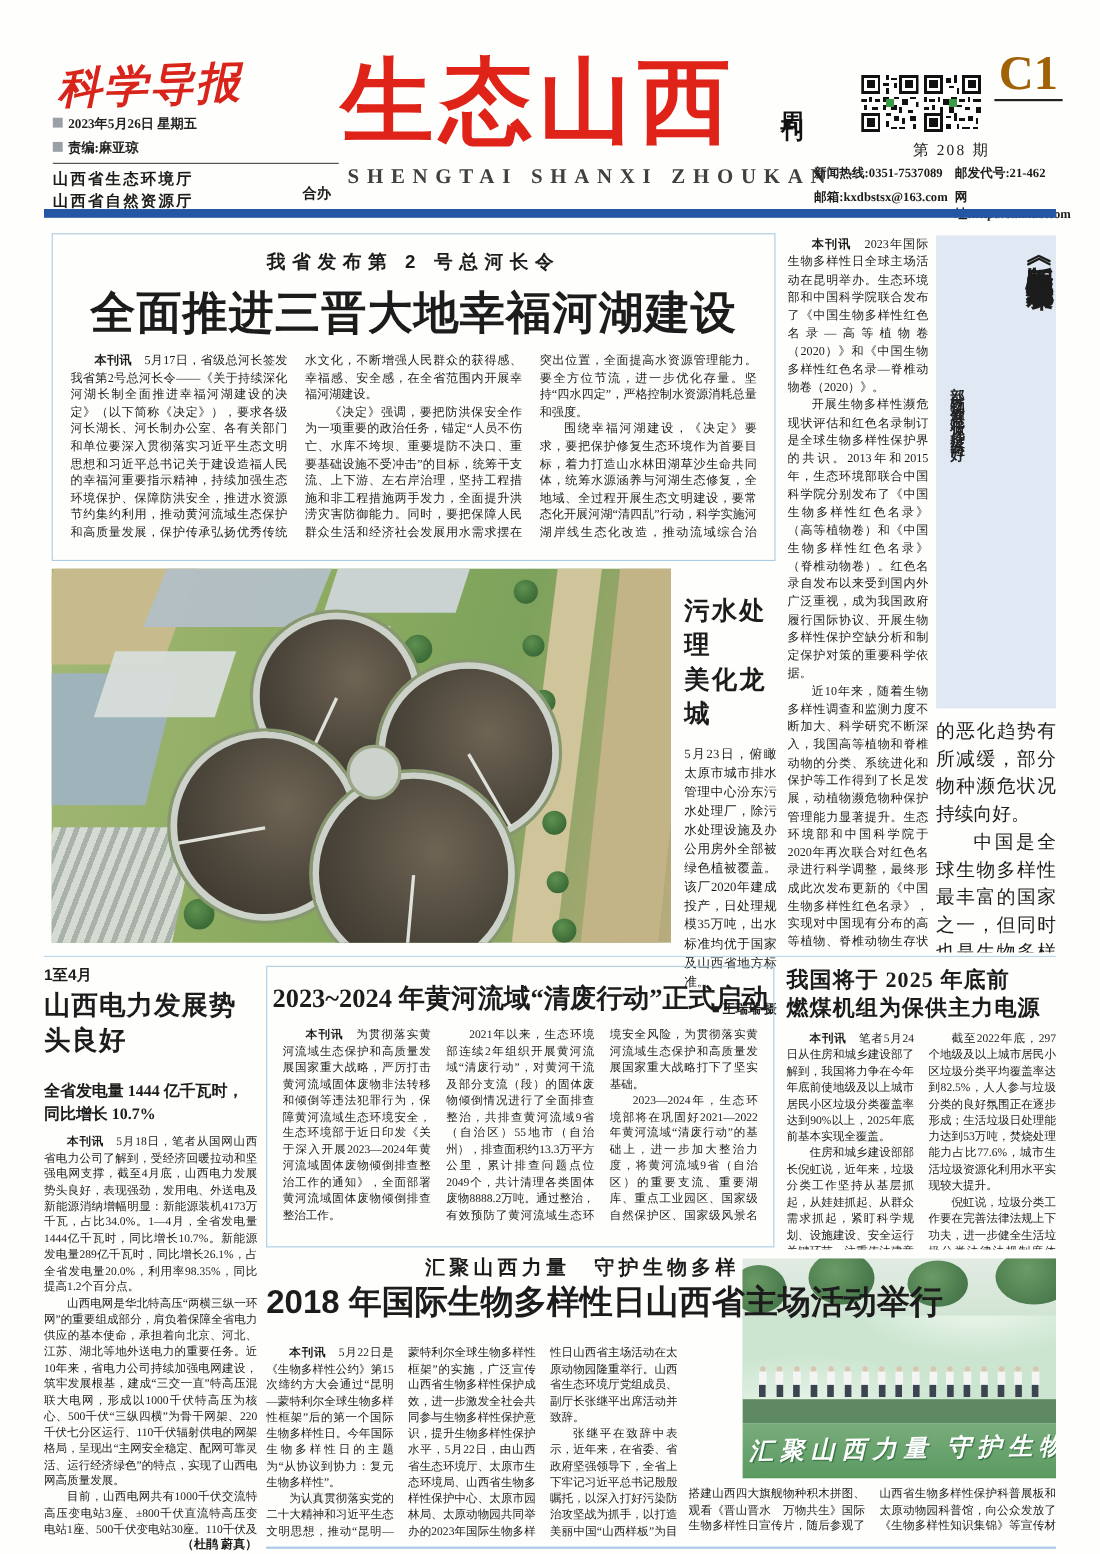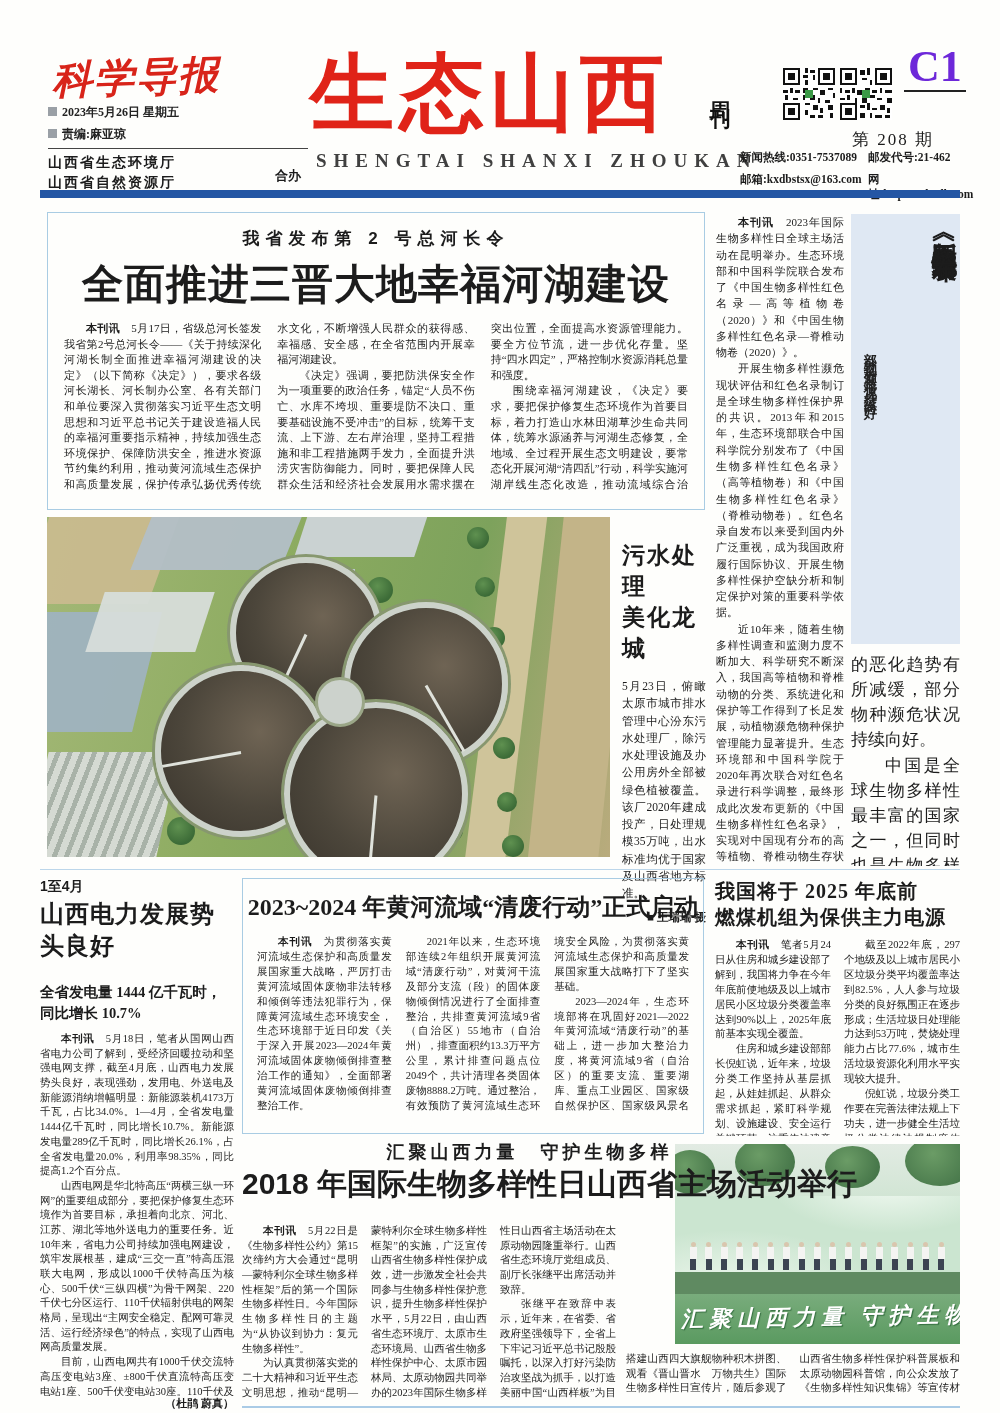--- a/index.html
+++ b/index.html
@@ -17,24 +17,24 @@
   .metaline{left:48px;font-size:12px;font-weight:bold;color:#222;}
   .sq{display:inline-block;width:9px;height:9px;background:#9aa0a6;margin-right:5px;}
   #meta-rule{left:48px;top:148px;width:260px;height:1px;background:#444;}
   .orgline{left:48px;font-size:14px;font-weight:bold;letter-spacing:2px;}
   #coorg{left:275px;top:167px;font-size:13px;font-weight:bold;}
   #masthead{left:310px;top:48px;width:400px;font-size:84px;line-height:1.1;font-weight:bold;
             color:#e02318;letter-spacing:6px;white-space:nowrap;}
   #weekly{left:706px;top:85px;font-size:21px;font-weight:bold;color:#111;
           writing-mode:vertical-rl;letter-spacing:6px;}
   #pinyin{left:316px;top:150px;font-size:19px;font-weight:bold;color:#404040;letter-spacing:7px;}
-  #pageno{left:904px;top:44px;font-size:44px;font-weight:bold;color:#6d28d9;
+  #pageno{left:904px;top:44px;font-size:44px;font-weight:bold;color:#a16207;
           border-bottom:2px solid #222;padding:0 4px;line-height:1.05;}
   .qr{width:52px;height:52px;top:68px;}
-  #issue{left:804px;top:128px;width:130px;font-size:17px;text-align:right;letter-spacing:2px;}
+  #issue{left:830px;top:128px;width:130px;font-size:14px;text-align:left;letter-spacing:2px;}
   #contact{left:740px;top:150px;width:225px;font-size:11.5px;font-weight:bold;
            display:grid;grid-template-columns:128px 97px;row-gap:7px;}
   #bluebar{left:40px;top:190px;width:920px;height:8px;background:#2456a4;}
   
   #lead-box{left:47px;top:212px;width:658px;height:298px;border:1px solid #a9cce3;box-sizing:border-box;}
   #lead-kicker{left:0;top:14px;width:100%;text-align:center;font-size:17px;letter-spacing:6px;font-weight:bold;}
   #lead-headline{left:0;top:44px;width:100%;text-align:center;font-size:41px;font-weight:900;
                  letter-spacing:1px;white-space:nowrap;}
   #lead-body{left:16px;top:108px;width:624px;height:178px;column-count:3;column-gap:16px;
              font-size:11px;line-height:1.42;}
@@ -230,21 +230,21 @@
   </div>
 
   <div class="abs" id="mid-rule"></div>
 
   <div class="abs" id="power">
     <div class="sans" id="power-t1">1至4月</div>
     <div class="sans" id="power-t2">山西电力发展势头良好</div>
     <div id="power-sub">全省发电量 1444 亿千瓦时，同比增长 10.7%</div>
     <div class="jtext" id="power-body">
       <p><b class="dl">本刊讯</b>　<span>5月18日，笔者从国网山西省电力公司了解到，受经济回暖拉动和坚强电网支撑，截至4月底，山西电力发展势头良好，表现强劲，发用电、外送电及新能源消纳增幅明显：新能源装机4173万千瓦，占比34.0%。1—4月，全省发电量1444亿千瓦时，同比增长10.7%。新能源发电量289亿千瓦时，同比增长26.1%，占全省发电量20.0%，利用率98.35%，同比提高1.2个百分点。</span></p>
-      <p>山西电网是华北特高压“两横三纵一环网”的重要组成部分，要把保护修复生态环境作为首要目标，承担着向北京、河北、江苏、湖北等地外送电力的重要任务。近10年来，省电力公司持续加强电网建设，筑牢发展根基，建成“三交一直”特高压混联大电网，形成以1000千伏特高压为核心、500千伏“三纵四横”为骨干网架、220千伏七分区运行、110千伏辐射供电的网架格局，呈现出“主网安全稳定、配网可靠灵活、运行经济绿色”的特点，实现了山西电网高质量发展。</p>
+      <p>山西电网是华北特高压“两横三纵一环网”的重要组成部分，肩负着保障全省电力供应的基本使命，承担着向北京、河北、江苏、湖北等地外送电力的重要任务。近10年来，省电力公司持续加强电网建设，筑牢发展根基，建成“三交一直”特高压混联大电网，形成以1000千伏特高压为核心、500千伏“三纵四横”为骨干网架、220千伏七分区运行、110千伏辐射供电的网架格局，呈现出“主网安全稳定、配网可靠灵活、运行经济绿色”的特点，实现了山西电网高质量发展。</p>
       <p>目前，山西电网共有1000千伏交流特高压变电站3座、±800千伏直流特高压变电站1座、500千伏变电站30座。110千伏及以上变电站（换流站）共计798座，变电容量2.05亿千伏安，110千伏及以上输电线路共计2209条，长度4.71万公里。依托电网的不断延伸和强大支撑，山西电源装机规模持续增长，全省发电装机容量达到1.22亿千瓦。其中，燃煤机组为保供主力电源，装机7094万千瓦，占比58.1%；新能源装机4131万千瓦，10年增长超20倍，占比33.8%；燃气、生物质等机组装机758万千瓦，占比6.2%；水电机组装机225万千瓦，占比1.9%。预计“十四五”末，全省新能源装机超8000万千瓦，装机占比超过50%。</p>
 
     </div>
     <div class="byline" style="font-size:11px;">（杜鹃 蔚真）</div>
   </div>
 
   <div class="abs" id="qf-box">
     <div class="abs" id="qf-title">2023~2024 年黄河流域“清废行动”正式启动</div>
     <div class="abs jtext" id="qf-body">
       <p><b class="dl">本刊讯</b>　<span>为贯彻落实黄河流域生态保护和高质量发展国家重大战略，严厉打击黄河流域固体废物非法转移和倾倒等违法犯罪行为，保障黄河流域生态环境安全，生态环境部于近日印发《关于深入开展2023—2024年黄河流域固体废物倾倒排查整治工作的通知》，全面部署黄河流域固体废物倾倒排查整治工作。</span></p>

